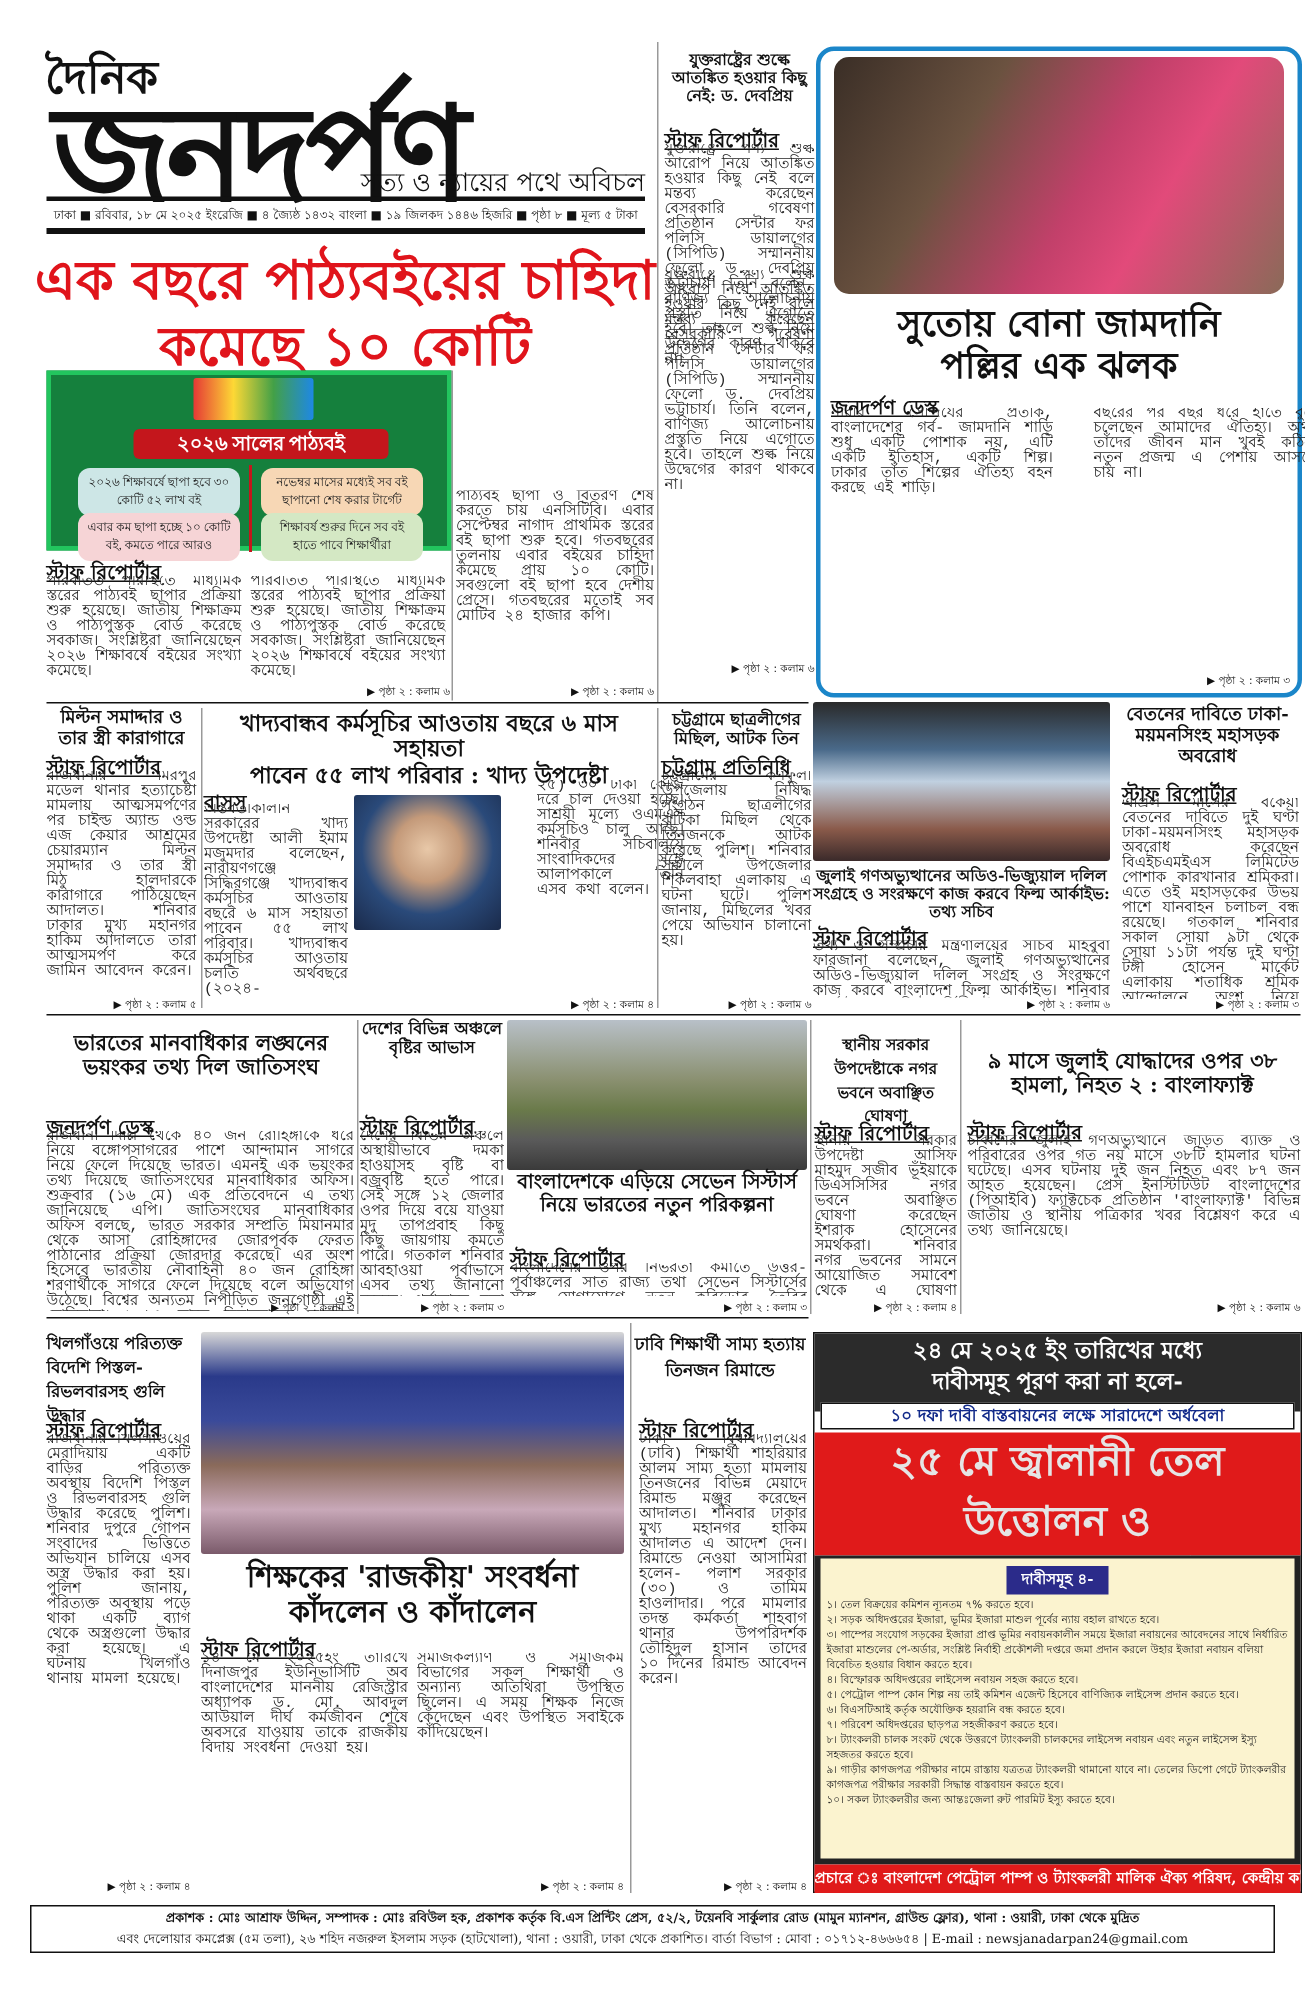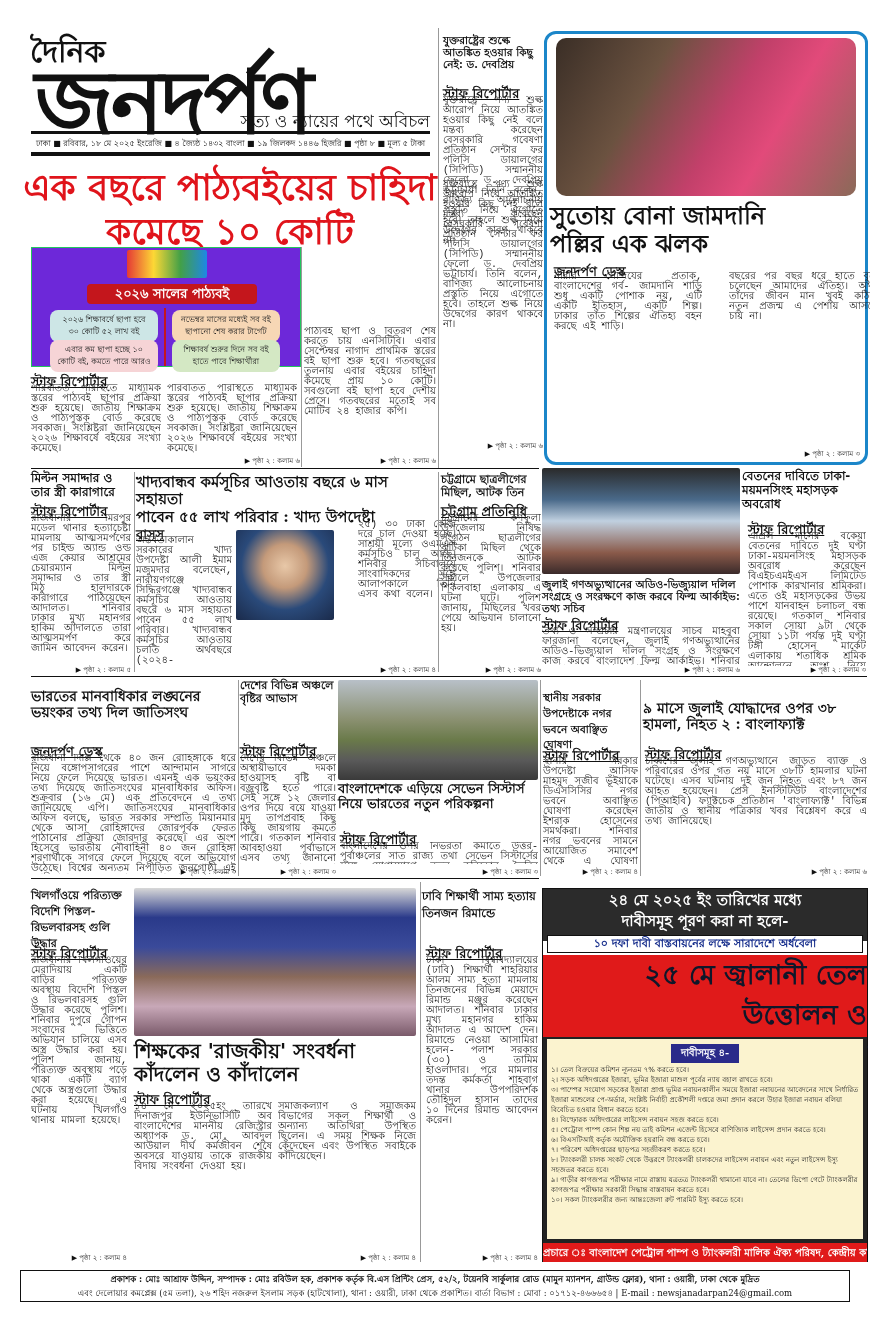--- a/index.html
+++ b/index.html
@@ -2,36 +2,36 @@
 <html><head>
 <meta charset="utf-8">
 <style>
   * { box-sizing: border-box; margin: 0; padding: 0; }
   html, body { width: 870px; height: 1337px; background: #ffffff; overflow: hidden; }
   body { position: relative; font-family: "DejaVu Sans", sans-serif; color: #111; }
   .abs { position: absolute; }
   .body-text { font-size: 10px; line-height: 10px; color: #222; text-align: justify; overflow: hidden; font-family: Liberation Mono, monospace; }
   .byline { font-size: 13px; font-weight: bold; text-decoration: underline; color: #111; }
   .jump { font-size: 7px; color: #111; text-align: right; }
-  .head { font-family: "DejaVu Serif", serif; text-align: left; color: #111; font-weight: bold; line-height: 1.15; }
+  .head { font-family: "DejaVu Serif", serif; text-align: center; color: #111; font-weight: bold; line-height: 1.15; }
   .photo { background: linear-gradient(135deg, #7a6a5c 0%, #a89888 40%, #5e524a 100%); border-radius: 2px; }
   .rule { background: #111; }
   
   .mast-small { font-size: 30px; font-weight: bold; font-family: "DejaVu Serif", serif; }
   .mast-big { font-size: 88px; font-weight: 900; font-family: "DejaVu Serif", serif; letter-spacing: -3px; line-height: 1; }
   .tagline { font-size: 17px; font-family: "DejaVu Serif", serif; }
   .dateline { font-size: 8px; }
   .red-head { color: #e0141b; font-family: "DejaVu Serif", serif; font-weight: bold; text-align: center; font-size: 36px; line-height: 44px; }
-  .info-card { background: #6d28d9; border: 1px solid #22c55e; }
+  .info-card { background: #15803d; border: 3px solid #22c55e; font-family: Liberation Serif, serif; }
   .pill { border-radius: 8px; font-size: 8px; line-height: 12px; text-align: center; padding: 4px 6px; color: #222; }
   .feature-box { border: 3px solid #1b86c9; border-radius: 12px; }
   .ad { background: #e01a1a; }
   .ad-top { background: #2b2b2b; color: #fff; font-weight: bold; text-align: center; font-family: "DejaVu Serif", serif; }
   .ad-demands { background: #fbf3cf; }
-  .ad-yellow { color: #0f172a; font-weight: 900; text-align: right; font-family: "DejaVu Serif", serif; }
+  .ad-yellow { color: #e5e5e5; font-weight: 900; text-align: center; font-family: "DejaVu Serif", serif; }
   .demand { font-size: 7px; line-height: 10px; color: #222; }
   .footer { border: 1px solid #111; text-align: center; font-size: 8.5px; line-height: 14px; font-family: "DejaVu Serif", serif; }
 </style>
 </head>
 <body>
 
 <div class="abs mast-small" style="left:30px;top:28px;">দৈনিক</div>
 <div class="abs mast-big" style="left:35px;top:58px;">জনদর্পণ</div>
 <div class="abs tagline" style="right:440px;top:108px;left:220px;text-align:right;">সত্য ও ন্যায়ের পথে অবিচল</div>
 <div class="abs rule" style="left:31px;top:131px;width:399px;height:3px;"></div>

